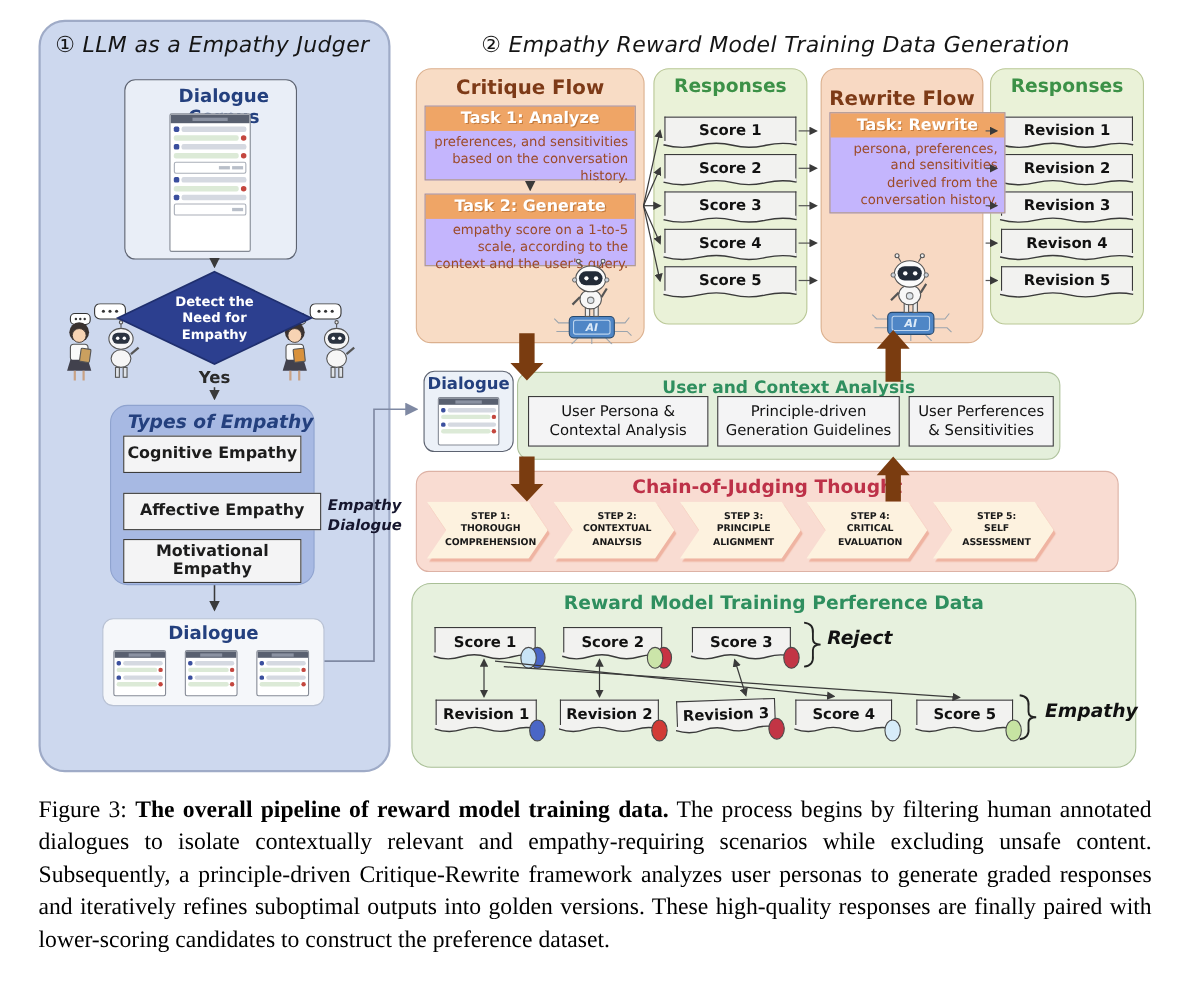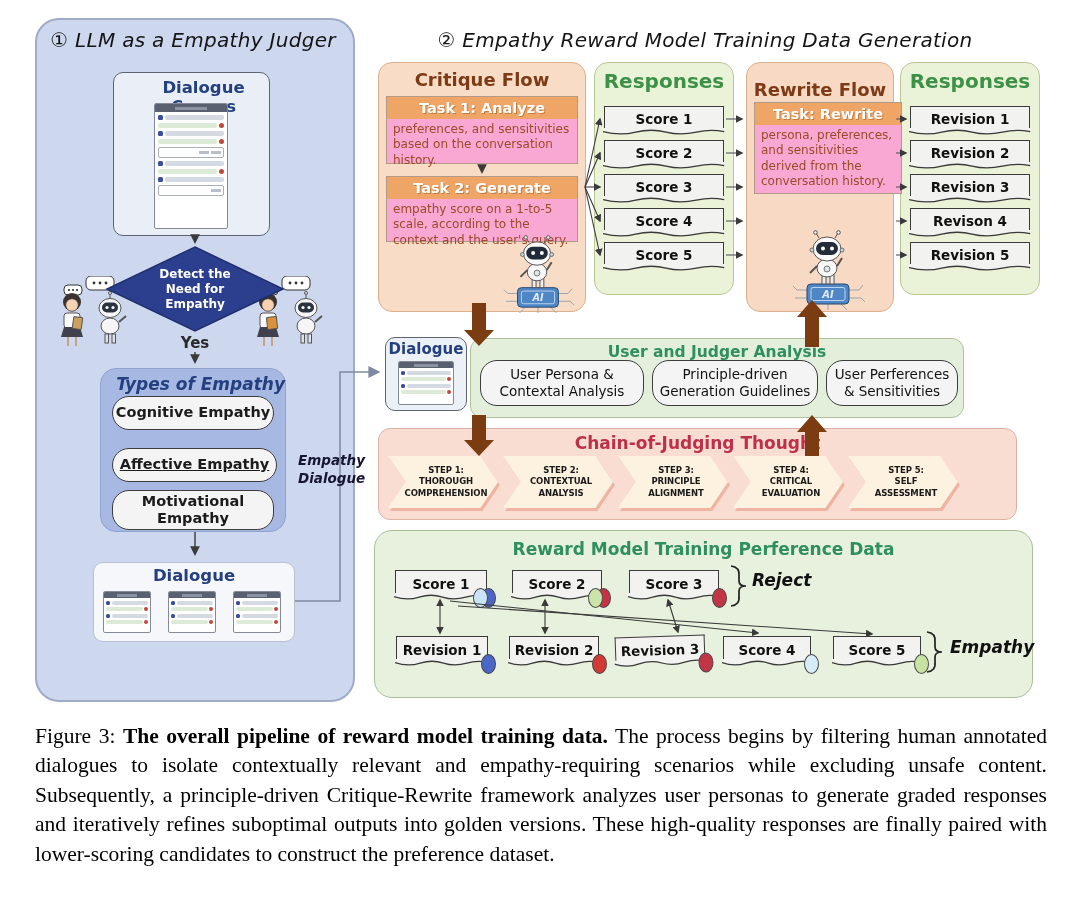--- a/index.html
+++ b/index.html
@@ -8,38 +8,38 @@
   .abs{position:absolute;}
 
   
   .panel1{left:35px;top:18px;width:316px;height:680px;background:#cdd8ee;
           border:2px solid #9fabc7;border-radius:24px;z-index:1;}
   .panel-title{font-style:italic;font-size:20px;color:#151515;text-align:center;
                letter-spacing:.3px;font-weight:500;white-space:nowrap;z-index:3;}
 
   
   .navy{color:#24407e;font-weight:bold;}
-  .box{position:absolute;z-index:3;box-sizing:border-box;border-radius:17px;}
+  .box{position:absolute;z-index:3;box-sizing:border-box;}
   .corpus{background:#e9eef7;border:1.5px solid #5d6371;border-radius:10px;}
   .typesbox{background:#a7b9e3;border:1px solid #8fa3cf;border-radius:16px;}
   .type-item{background:#f4f4f5;border:1.6px solid #3c3c3c;color:#1c1c1c;font-weight:bold;
              font-size:14.5px;display:flex;align-items:center;justify-content:center;
              text-align:center;white-space:pre-line;line-height:1.2;}
   .dlgbox{background:#f5f7fa;border:1px solid #b9c2d4;border-radius:10px;}
   .flowbox{border-radius:14px;}
   .critique{background:#f8dcc5;border:1px solid #dbb08e;}
   .rewrite{background:#f8d9c3;border:1px solid #dbb08e;}
   .flow-title{font-size:18px;font-weight:bold;color:#7d3a17;text-align:center;}
-  .taskbox{position:absolute;border:1px solid #b29a86;background:#f9a8d4;box-sizing:border-box;z-index:4;}
+  .taskbox{position:absolute;border:1px solid #b29a86;background:#c4b5fd;box-sizing:border-box;z-index:4;text-align:right;}
   .task-h{height:22px;background:#efa566;color:#fff;font-weight:bold;font-size:14.5px;
           display:flex;align-items:center;justify-content:center;
           text-shadow:1px 1px 0 rgba(160,90,30,.55);}
   .task-b{padding:3px 6px;font-size:12px;line-height:1.28;color:#9c4a28;}
   .respbox{background:#eaf2d8;border:1px solid #b9c795;border-radius:14px;}
-  .resp-title{font-size:20px;font-weight:bold;color:#3c9147;text-align:center;}
+  .resp-title{font-size:17px;font-weight:bold;color:#3c9147;text-align:center;}
   .greenbox{background:#e4efdb;border:1px solid #aec29c;border-radius:12px;}
   .teal-title{font-size:15.5px;font-weight:bold;color:#2f8f5f;text-align:center;}
   .uc-item{background:#f4f4f5;border:1.6px solid #3c3c3c;color:#111;font-size:13.5px;font-weight:500;
            display:flex;align-items:center;justify-content:center;text-align:center;
            white-space:pre-line;line-height:1.25;}
   .chainbox{background:#f9dcd2;border:1px solid #ddb2a5;border-radius:12px;}
   .chain-title{font-size:17px;font-weight:bold;color:#bd3148;text-align:center;}
   .step-wrap{position:absolute;filter:drop-shadow(2px 3px 0 #efb4a2);z-index:4;}
   .step{width:100%;height:100%;background:#fdf2df;
         clip-path:polygon(0 0,84% 0,100% 50%,84% 100%,0 100%,16% 50%);
@@ -206,21 +206,21 @@
     <ellipse cx="54" cy="50" rx="9" ry="8" fill="#f6f6f6" stroke="#555"></ellipse>
     <line x1="63" y1="46" x2="70" y2="40" stroke="#555" stroke-width="2"></line>
     <rect x="49" y="58" width="3.5" height="9" fill="#dfe3e8" stroke="#555"></rect>
     <rect x="56" y="58" width="3.5" height="9" fill="#dfe3e8" stroke="#555"></rect>
   </svg>
 
   <div class="box typesbox" style="left:100px;top:368px;width:186px;height:164px;">
     <div class="navy" style="text-align:right;font-size:17px;margin-top:5px;font-style:italic;">Types of Empathy</div>
   </div>
   <div class="box type-item" style="left:112px;top:396px;width:162px;height:34px;">Cognitive Empathy</div>
-  <div class="box type-item" style="left:112px;top:448px;width:165px;height:34px;text-decoration:underline;">Affective Empathy</div>
+  <div class="box type-item" style="left:112px;top:448px;width:180px;height:34px;">Affective Empathy</div>
   <div class="box type-item" style="left:112px;top:490px;width:162px;height:40px;">Motivational
 Empathy</div>
 
   <div class="box dlgbox" style="left:93px;top:562px;width:202px;height:80px;">
     <div class="navy" style="text-align:center;font-size:16.5px;margin-top:3px;">Dialogue</div>
   </div>
   <div class="chat sm" style="left:103px;top:591px;width:48px;height:42px;">
     <div class="hd">
         <i></i>
       </div>
@@ -367,21 +367,21 @@
     <span class="doc-label">Score 5</span>
     <svg class="doc-wave" viewBox="0 0 100 10" preserveAspectRatio="none">
         <path class="wf" d="M0,0 L0,4 Q14,9 27,4.5 Q40,0.5 52,4.5 Q64,8.5 77,4.5 Q89,1 100,4 L100,0 Z"></path>
         <path class="ws" d="M0,4 Q14,9 27,4.5 Q40,0.5 52,4.5 Q64,8.5 77,4.5 Q89,1 100,4"></path>
       </svg>
   </div>
 
   <div class="box flowbox rewrite" style="left:746px;top:62px;width:148px;height:250px;">
     <div class="flow-title" style="margin-top:16px;">Rewrite Flow</div>
   </div>
-  <div class="taskbox" style="left:754px;top:102px;width:148px;height:92px;">
+  <div class="taskbox" style="left:754px;top:102px;width:160px;height:92px;">
     <div class="task-h">Task: Rewrite</div>
     <div class="task-b">persona, preferences, and sensitivities derived from the conversation history.</div>
   </div>
 
   <svg class="ill" style="left:785px;top:230px;" width="85" height="80" viewBox="0 0 85 80">
     <g stroke="#9aa4ae" stroke-width="1" fill="none">
       <path d="M22,60 L12,60 L8,56"></path>
         <path d="M22,68 L10,68"></path>
         <path d="M64,60 L74,60 L78,55"></path>
       <path d="M64,68 L76,68 L80,72"></path>
@@ -468,21 +468,21 @@
         <span class="dotb"></span>
         <span class="bar baru"></span>
       </div>
     <div class="cr">
         <span class="bar bara"></span>
         <span class="dotr"></span>
       </div>
   </div>
 
   <div class="box greenbox" style="left:470px;top:338px;width:494px;height:80px;">
-    <div class="teal-title" style="margin-top:4px;">User and Judger Analysis</div>
+    <div class="teal-title" style="margin-top:4px;">User and Context Analysis</div>
   </div>
   <div class="box uc-item" style="left:480px;top:360px;width:164px;height:46px;">User Persona &amp;
 Contextal Analysis</div>
   <div class="box uc-item" style="left:652px;top:360px;width:166px;height:46px;">Principle-driven
 Generation Guidelines</div>
   <div class="box uc-item" style="left:826px;top:360px;width:132px;height:46px;">User Perferences
 &amp; Sensitivities</div>
 
   <div class="box chainbox" style="left:378px;top:428px;width:639px;height:92px;">
     <div class="chain-title" style="margin-top:4px;">Chain-of-Judging Thought</div>

